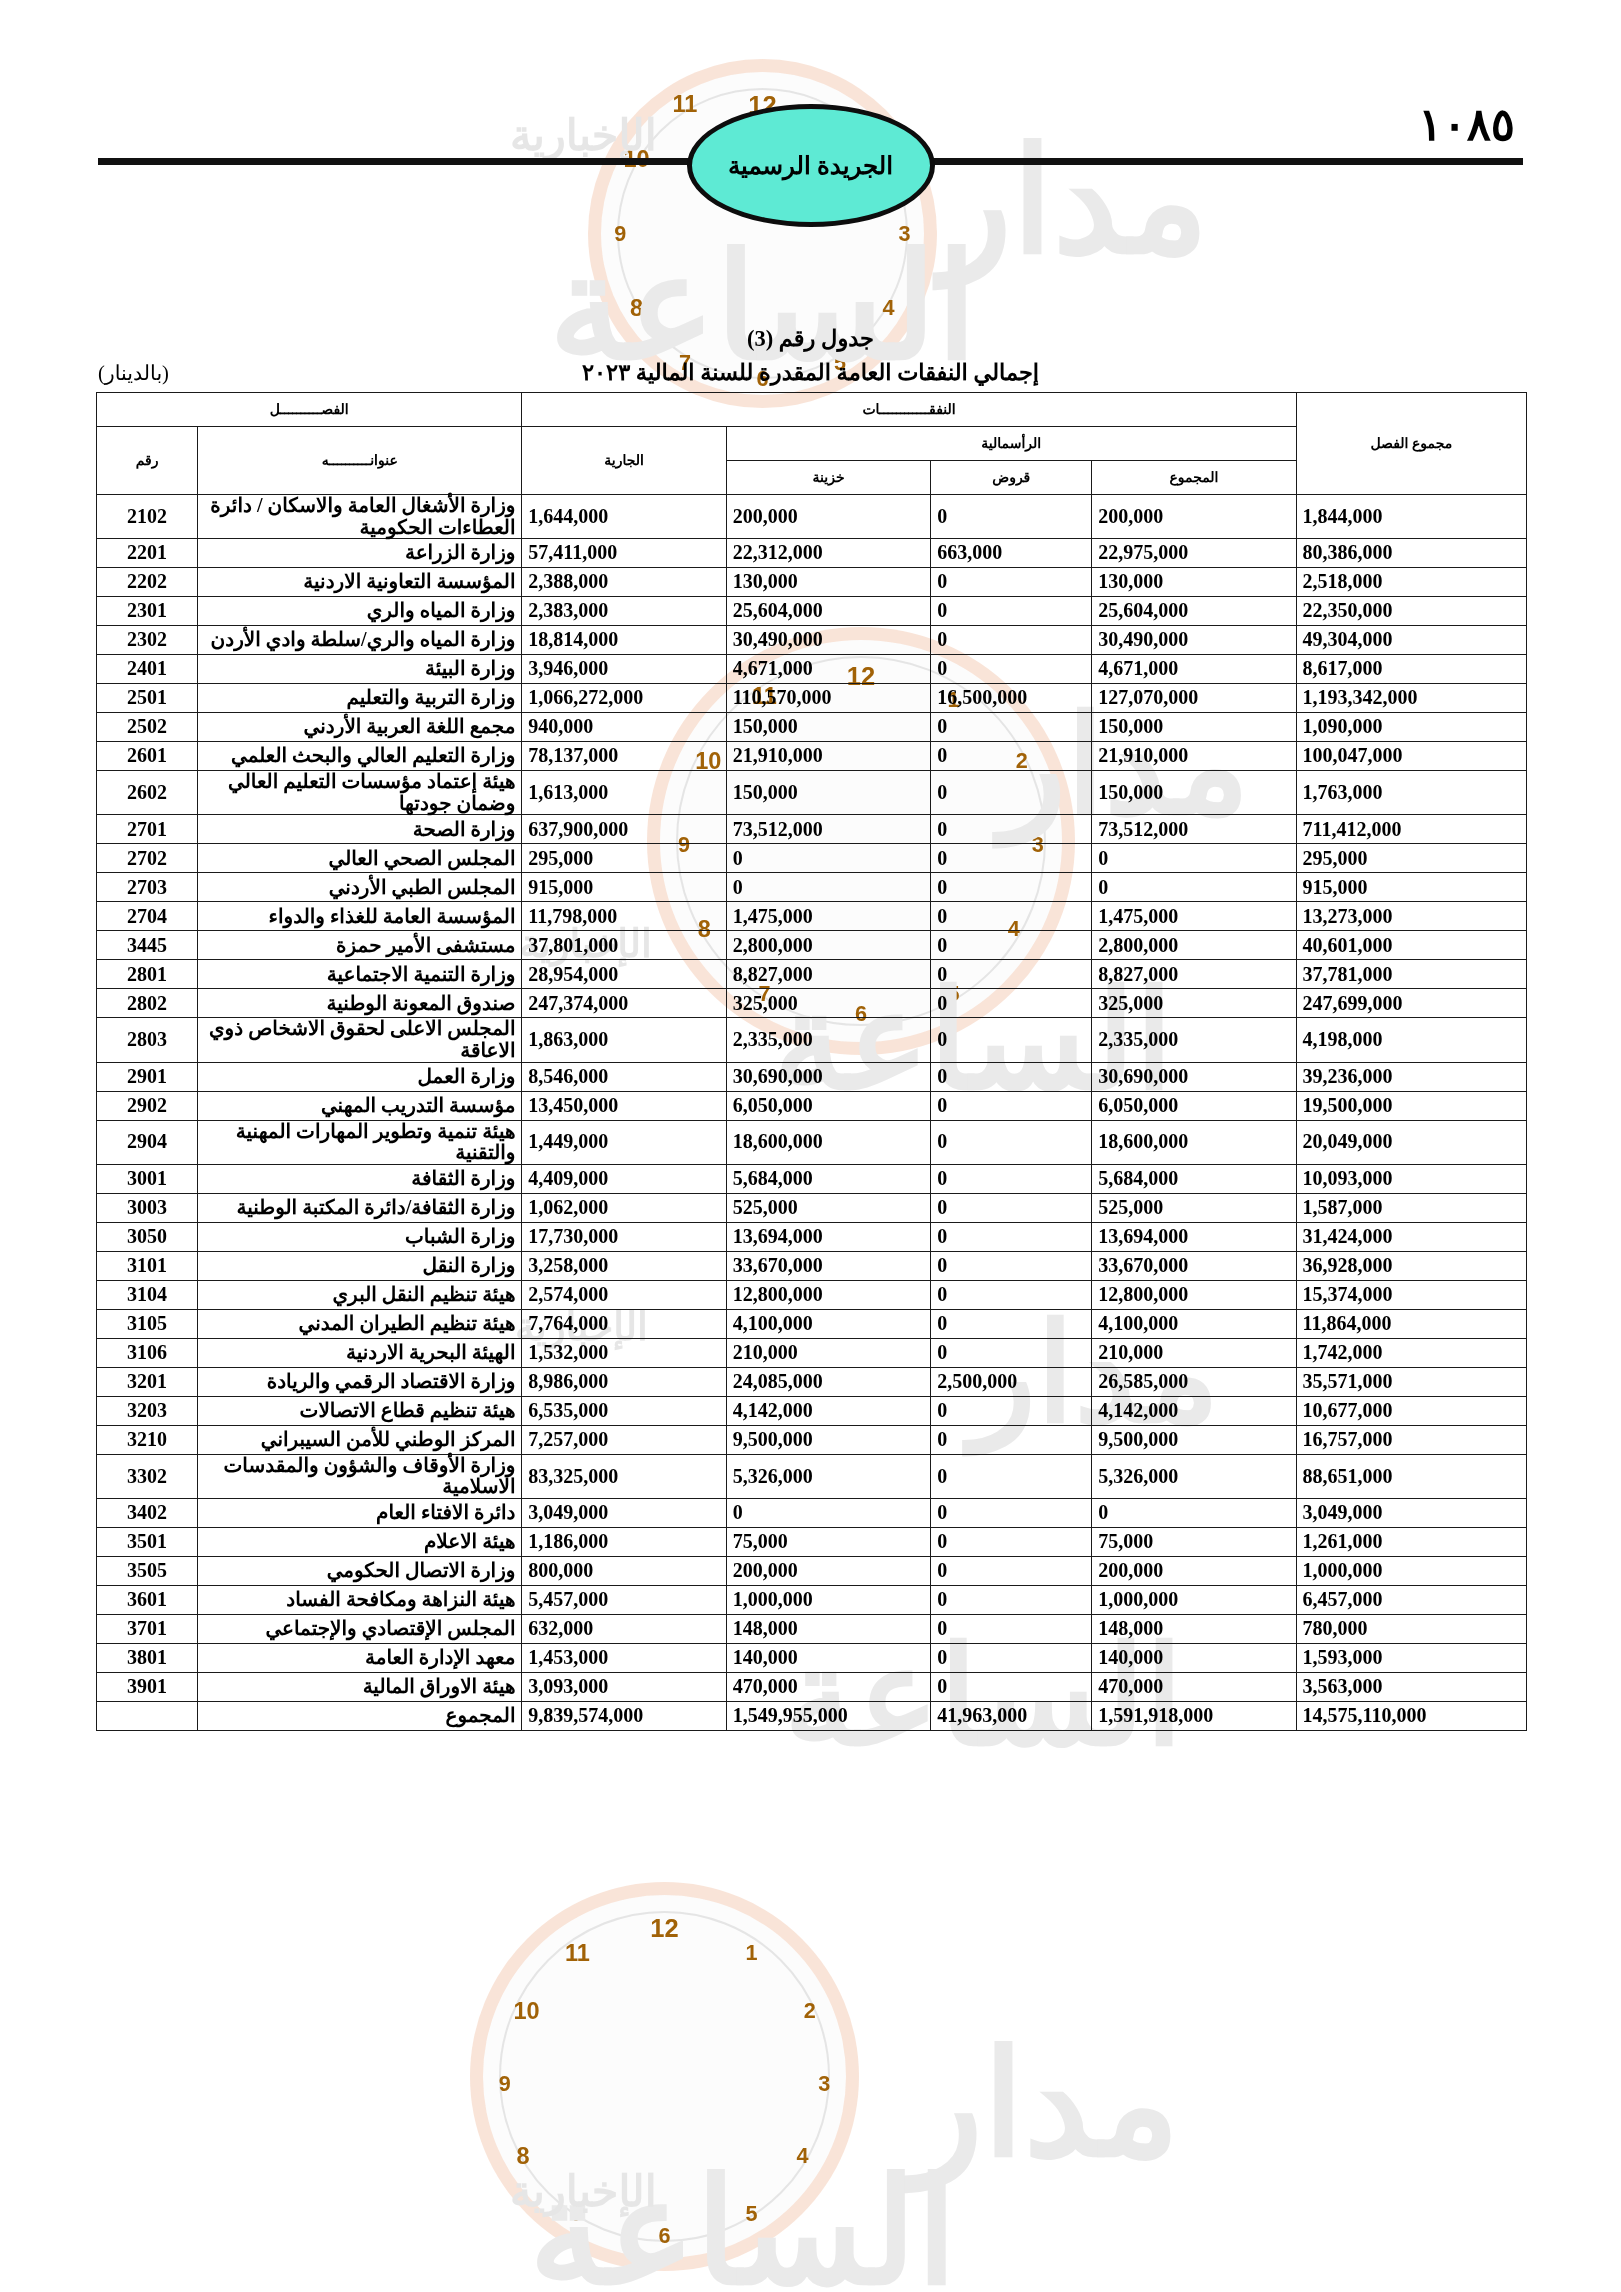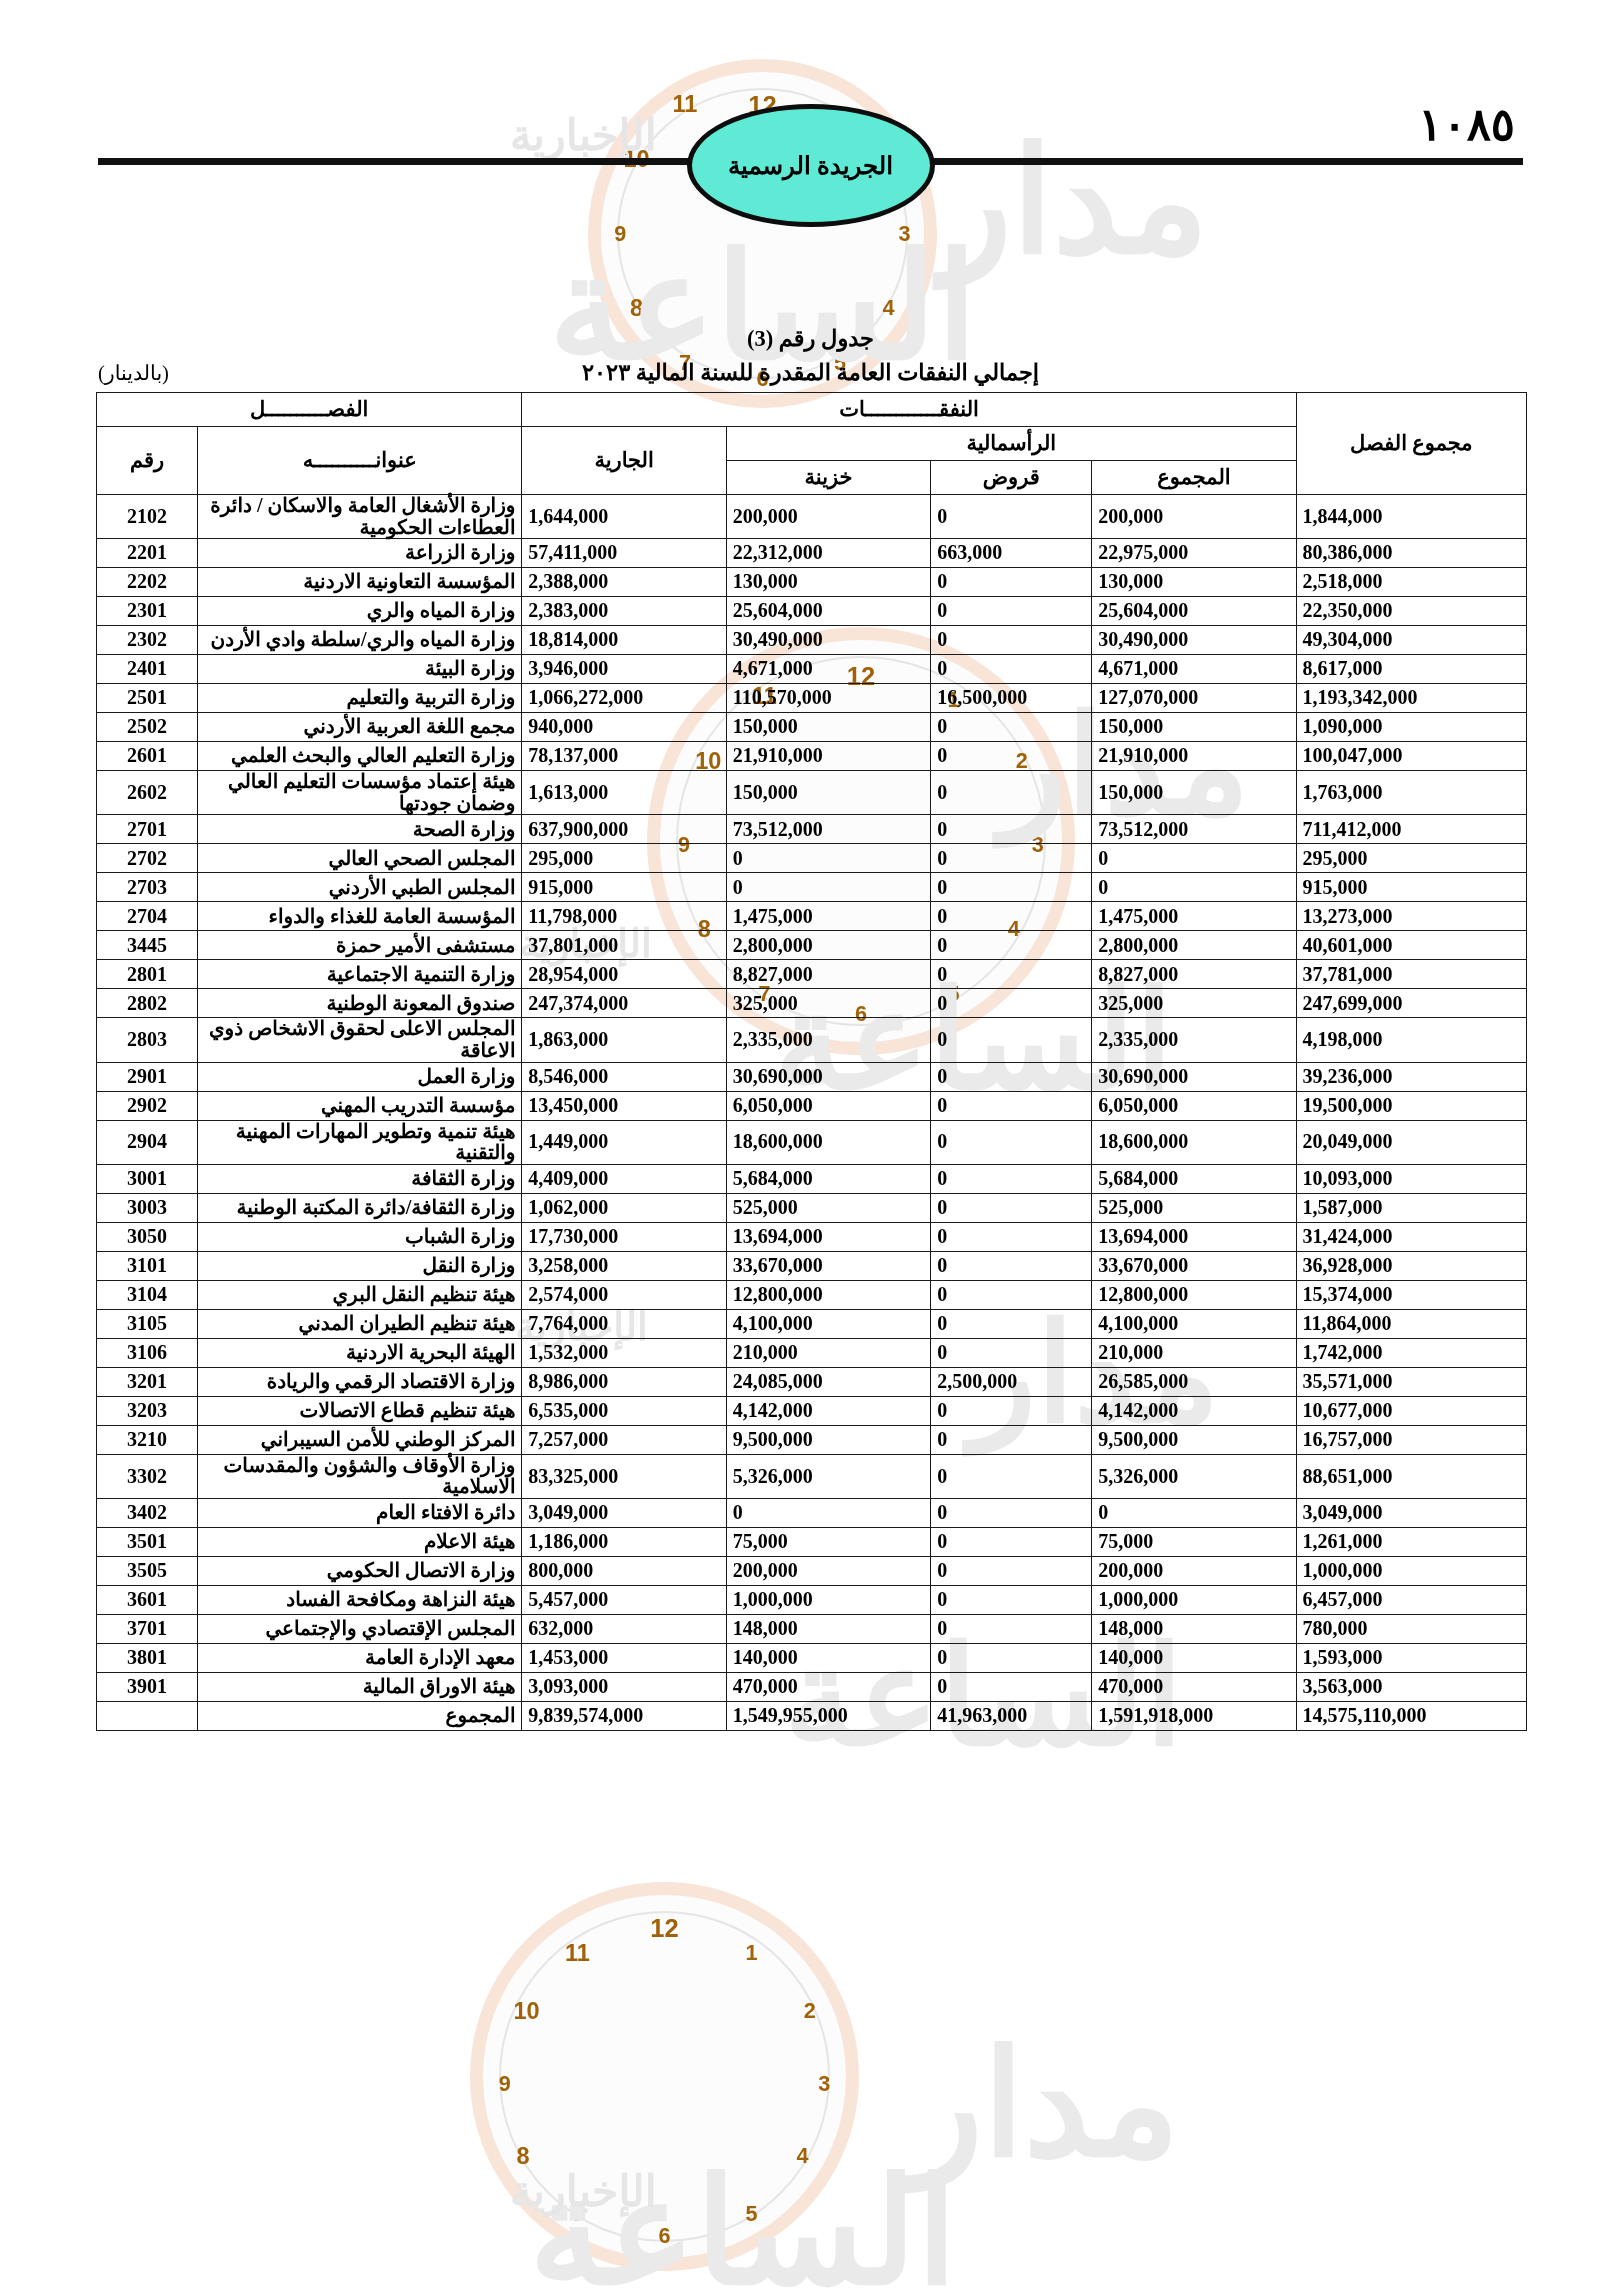--- a/index.html
+++ b/index.html
@@ -153,21 +153,21 @@
   }
   table.budget th,
   table.budget td {
     border: 1.6px solid #1a1a1a;
     font-family: "Liberation Serif", serif;
     font-weight: bold;
     padding: 0 5.9px;
     background: transparent;
   }
   table.budget th {
-    font-size: 21px;
+    font-size: 14px;
     text-align: center;
     height: 33px;
   }
   table.budget td {
     font-size: 20px;
     height: 28px;
     line-height: 1.08;
   }
   td.num {
     text-align: left;

